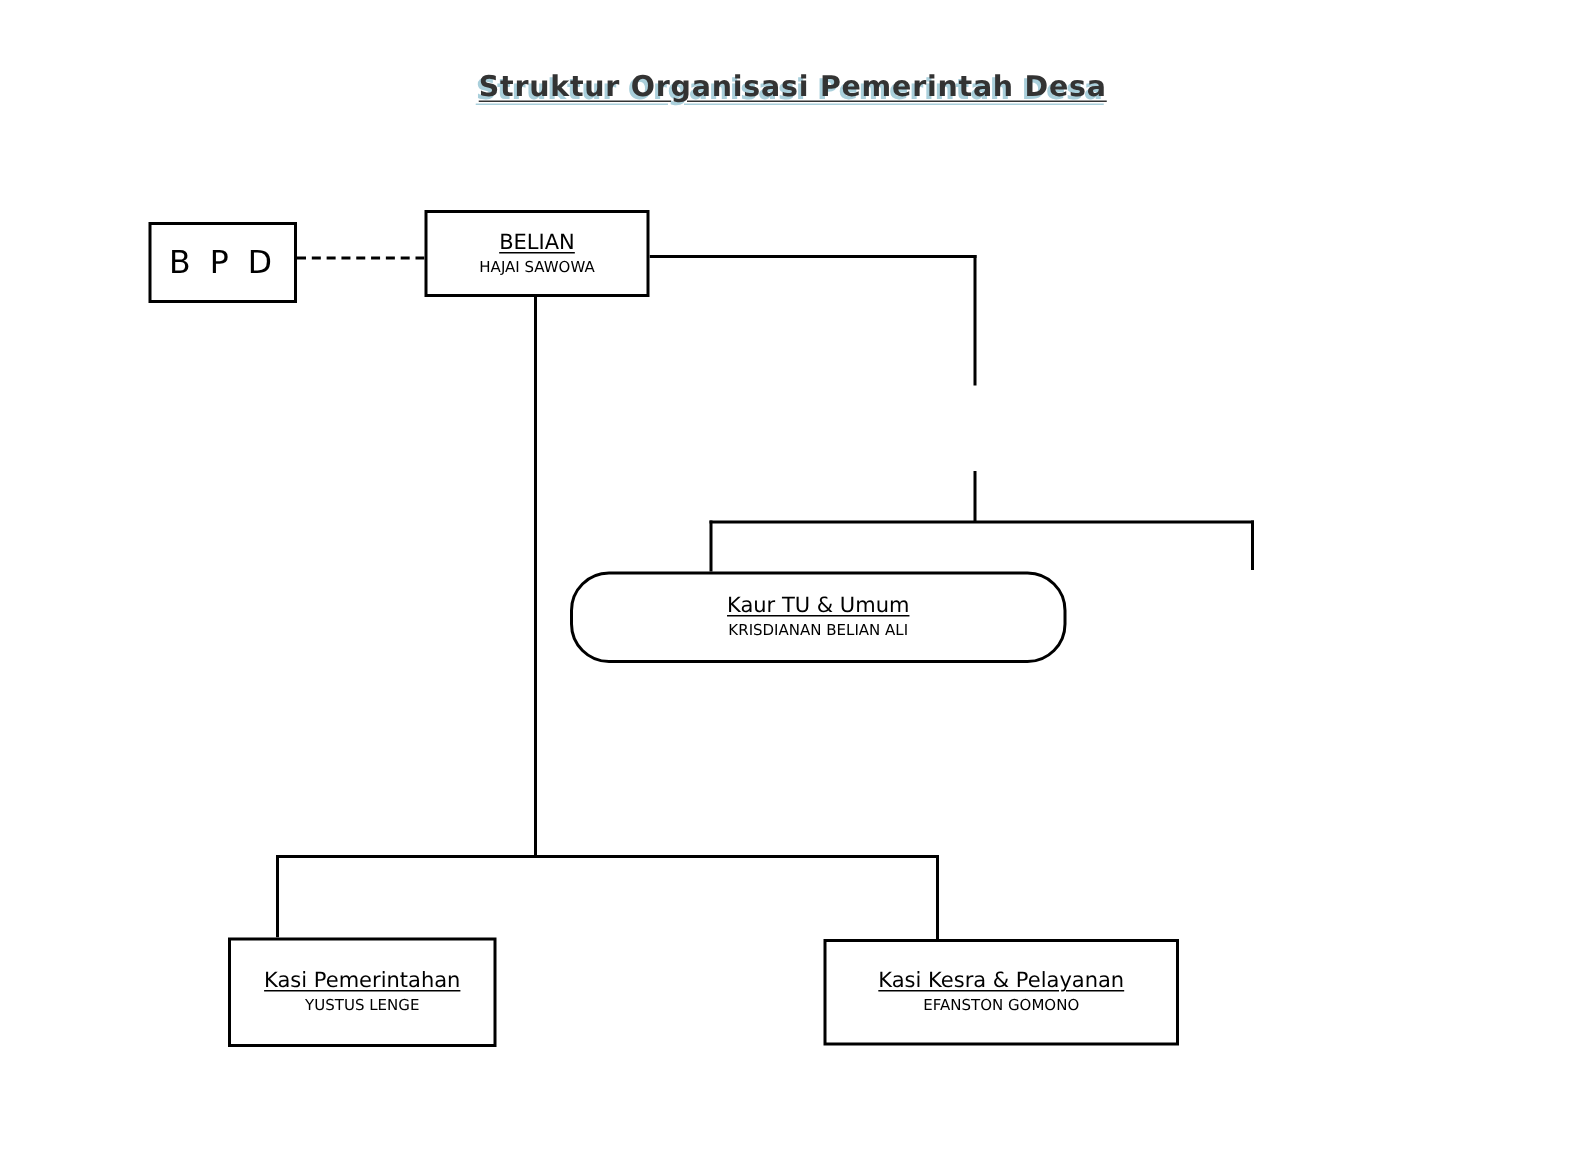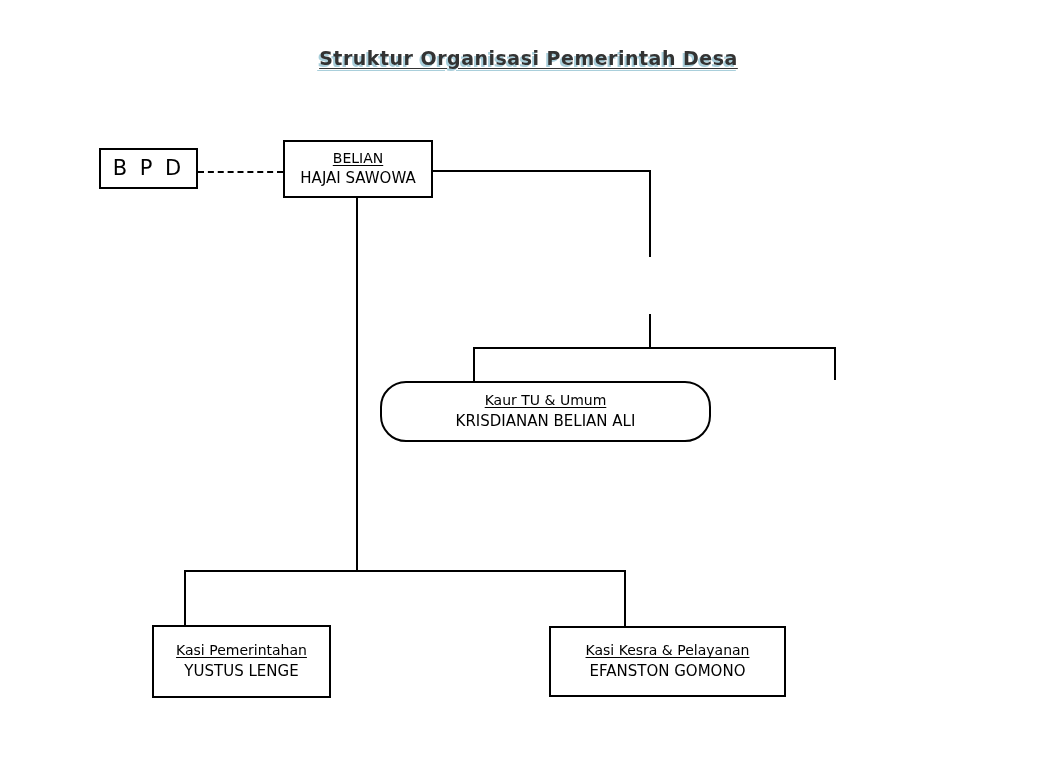--- a/index.html
+++ b/index.html
@@ -40,21 +40,21 @@
     text-align: center;
     line-height: 1.45;
   }
   .node .role {
     font-size: 14px;
     text-decoration: underline;
     text-underline-offset: 2px;
     white-space: nowrap;
   }
   .node .person {
-    font-size: 15px;
+    font-size: 10px;
     white-space: nowrap;
   }
   .node.bpd .role {
     font-size: 21px;
     text-decoration: none;
     letter-spacing: 3px;
   }
   .hline {
     position: absolute;
     height: 0;
@@ -84,21 +84,21 @@
   <div class="vline" style="left:649px; top:314px; height:34px;"></div>
   <div class="hline" style="left:473px; top:347px; width:363px;"></div>
   <div class="vline" style="left:473px; top:347px; height:34px;"></div>
   <div class="vline" style="left:834px; top:347px; height:33px;"></div>
 
   <div class="vline" style="left:356px; top:198px; height:373px;"></div>
   <div class="hline" style="left:184px; top:570px; width:442px;"></div>
   <div class="vline" style="left:184px; top:570px; height:55px;"></div>
   <div class="vline" style="left:624px; top:570px; height:56px;"></div>
 
-  <div class="node bpd" style="left:99px; top:148px; width:99px; height:41px;">
+  <div class="node bpd" style="left:99px; top:148px; width:99px; height:54px;">
     <div class="role">B P D</div>
   </div>
 
   <div class="node" style="left:283px; top:140px; width:150px; height:58px;">
     <div class="role">BELIAN</div>
     <div class="person">HAJAI SAWOWA</div>
   </div>
 
 
   <div class="node" style="left:380px; top:381px; width:331px; height:61px;border-radius:26px;">

